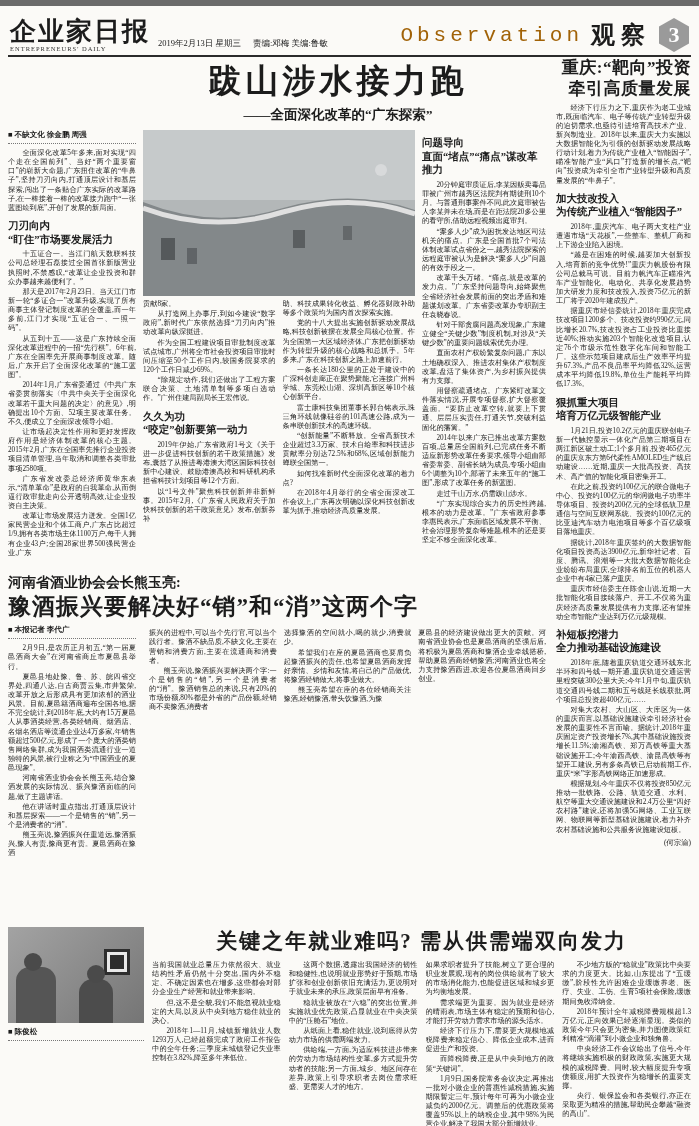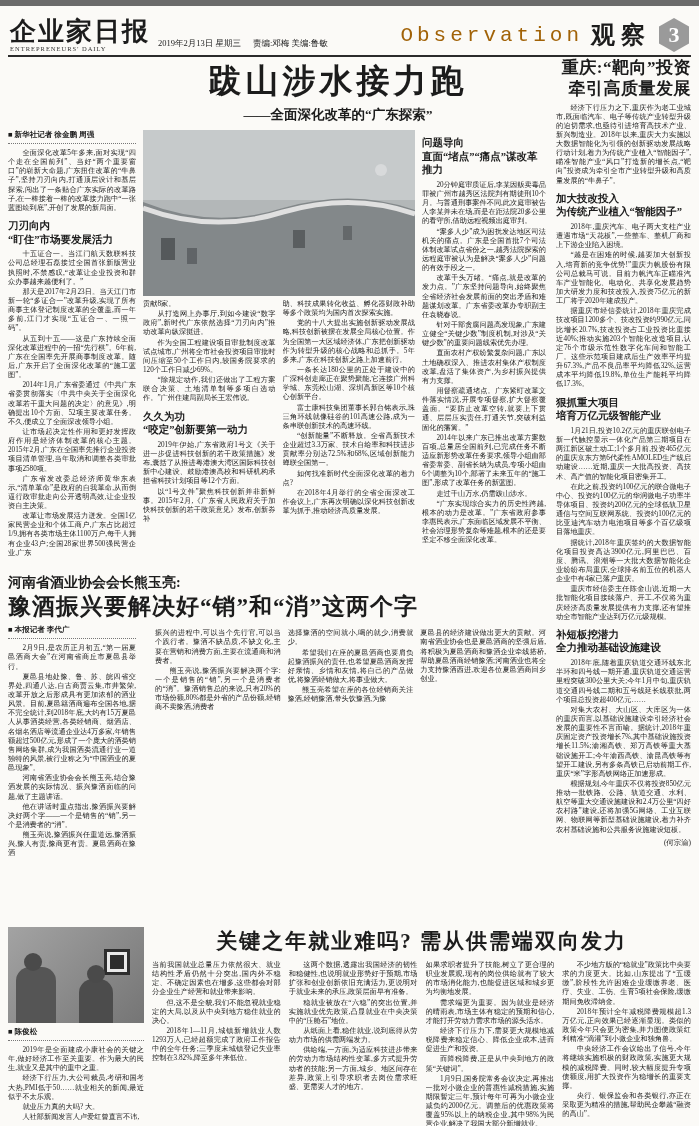--- a/index.html
+++ b/index.html
@@ -44,21 +44,21 @@
   .gd-mid{width:272px;flex:none;display:flex;flex-direction:column;}
   .gd-mid-cols{display:flex;gap:7px;flex:1;overflow:hidden;margin-top:4px;}
   .gd-mid-cols .col{flex:1;}
   .gd-col4{flex:1;}
   .photo{position:relative;background:#a8a8a8;overflow:hidden;}
   .photo-gd{width:272px;height:166px;flex:none;}
   
   .wine{margin-top:6px;}
   .wine .kicker{font-size:14px;font-weight:bold;margin:0 0 2px 0;}
   .wine h2{font-size:23px;margin:0 0 6px 0;letter-spacing:1px;line-height:1.1;}
-  .wine-body{display:flex;gap:13px;height:288px;overflow:hidden;justify-content:space-between;}
+  .wine-body{display:flex;gap:7px;height:288px;overflow:hidden;justify-content:space-between;}
   .wine-col1{width:128px;flex:none;}
   .wine-right{flex:1;display:flex;flex-direction:row;}
   .wine-photos{display:flex;gap:6px;height:120px;flex:none;}
   .photo-wine1{flex:58%;}
   .photo-wine2{flex:42%;}
   .wine-cols{display:flex;gap:7px;flex:1;overflow:hidden;margin-top:4px;}
   .wine-cols .col{flex:1;}
   
   .sidebar{flex:1;overflow:hidden;}
   .sidebar h2{font-size:17px;margin:0 0 4px 4px;line-height:1.25;letter-spacing:0.5px;text-align:right;}
@@ -117,21 +117,21 @@
   <div class="hrule"></div>
 
   <div class="upper">
     <div class="left-main">
 
       <section class="gd">
         <h1>跋山涉水接力跑</h1>
         <div class="deck">——全面深化改革的“广东探索”</div>
         <div class="gd-body">
           <div class="col gd-col1">
-            <div class="byline">■ 新华社记者 徐金鹏 周强</div>
+            <div class="byline">■ 不缺文化 徐金鹏 周强</div>
             <div>
                 <p class="para">全面深化改革5年多来,面对实现“四个走在全国前列”、当好“两个重要窗口”的崭新大命题,广东扭住改革的“牛鼻子”,坚持刀刃向内,打通顶层设计和基层探索,闯出了一条贴合广东实际的改革路子,在一棒接着一棒的改革接力跑中“一张蓝图绘到底”,开创了发展的新局面。</p>
               </div>
             <h3 class="subhead">
               <span>刀刃向内</span>
               <span>“盯住”市场要发展活力</span>
             </h3>
             <div>
                 <p class="para">十五证合一。当江门航天数联科技公司总经理石磊接过全国首张新版营业执照时,不禁感叹,“改革让企业投资和群众办事越来越便利了。”</p>
                 <p class="para">那天是2017年2月23日。当天江门市新一轮“多证合一”改革升级,实现了所有商事主体登记制度改革的全覆盖,而一年多前,江门才实现“五证合一、一照一码”。</p>
@@ -209,21 +209,21 @@
       <section class="wine">
         <div class="kicker">河南省酒业协会会长熊玉亮:</div>
         <h2>豫酒振兴要解决好“销”和“消”这两个字</h2>
         <div class="wine-body">
           <div class="col wine-col1">
             <div class="byline">■ 本报记者  李代广</div>
             <div>
                 <p class="para">2月9日,是农历正月初五,“第一届夏邑酒商大会”在河南省商丘市夏邑县举行。</p>
                 <p class="para">夏邑县地处豫、鲁、苏、皖四省交界处,四通八达,自古商贾云集,市井繁荣,改革开放之后形成具有更加浓郁的酒业风景。目前,夏邑籍酒商遍布全国各地,据不完全统计,到2018年底,大约有15万夏邑人从事酒类经营,各类经销商、烟酒店、名烟名酒店等流通企业达4万多家,年销售额超过500亿元,形成了一个庞大的酒类销售网络集群,成为我国酒类流通行业一道独特的风景,被行业称之为“中国酒业的夏邑现象”。</p>
                 <p class="para">河南省酒业协会会长熊玉亮,结合豫酒发展的实际情况、振兴豫酒面临的问题,做了主题讲话。</p>
-                <p class="para">他在讲话时重点指出,豫酒振兴要解决好两个字——一个是销售的“销”,另一个是消费者的“消”。</p>
+                <p class="para">他在讲话时重点指出,打通顶层设计和基层探索——一个是销售的“销”,另一个是消费者的“消”。</p>
                 <p class="para">熊玉亮说,豫酒振兴任重道远,豫酒振兴,豫人有责,豫商更有责。夏邑酒商在豫酒</p>
               </div>
           </div>
           <div class="wine-right">
             <div class="wine-photos">
               <div class="photo photo-wine1" style="background:linear-gradient(#dcdcdc,#bfbfbf);">
                 <div class="ph-banner faint">夏邑县酒商大会</div>
                 <div class="ph-date">2019.02</div>
                 <span class="silhouette" style="left:26%;"></span>
                 <span class="silhouette" style="left:60%;"></span>
@@ -290,21 +290,21 @@
           <p class="para">“越是在困难的时候,越要加大创新投入,培育新的竞争优势!”重庆力帆股份有限公司总裁马可说。目前力帆汽车正瞄准汽车产业智能化、电动化、共享化发展趋势加大研发力度和技改投入,投资75亿元的新工厂将于2020年建成投产。</p>
           <p class="para">据重庆市经信委统计,2018年重庆完成技改项目1200多个、技改投资约990亿元,同比增长20.7%,技改投资占工业投资比重接近40%;推动实施203个智能化改造项目,认定76个市级示范性数字化车间和智能工厂。这些示范项目建成后生产效率平均提升67.3%,产品不良品率平均降低32%,运营成本平均降低19.8%,单位生产能耗平均降低17.3%。</p>
         </div>
       <h3 class="subhead">
         <span>狠抓重大项目</span>
         <span>培育万亿元级智能产业</span>
       </h3>
       <div>
           <p class="para">1月21日,投资10.2亿元的重庆联创电子新一代触控显示一体化产品第三期项目在两江新区破土动工;1个多月前,投资465亿元的重庆京东方第6代柔性AMOLED生产线启动建设……近期,重庆一大批高投资、高技术、高产值的智能化项目密集开工。</p>
           <p class="para">在此之前,投资约100亿元的联合微电子中心、投资约100亿元的华润微电子功率半导体项目、投资约200亿元的全球低轨卫星通信与空间互联网系统、投资约100亿元的比亚迪汽车动力电池项目等多个百亿级项目落地重庆。</p>
-          <p class="para">据统计,2018年重庆签约的大数据智能化项目投资高达3900亿元,阿里巴巴、百度、腾讯、浪潮等一大批大数据智能化企业纷纷布局重庆,全球排名前五位的机器人企业中有4家已落户重庆。</p>
+          <p class="para">据统计,2018年重庆签约的大数据智能化项目投资高达3900亿元,新华社记者、百度、腾讯、浪潮等一大批大数据智能化企业纷纷布局重庆,全球排名前五位的机器人企业中有4家已落户重庆。</p>
           <p class="para">重庆市经信委主任陈金山说,近期一大批智能化项目接续落户、开工,不仅将为重庆经济高质量发展提供有力支撑,还有望推动全市智能产业达到万亿元级规模。</p>
         </div>
       <h3 class="subhead">
         <span>补短板挖潜力</span>
         <span>全力推动基础设施建设</span>
       </h3>
       <div>
           <p class="para">2018年底,随着重庆轨道交通环线东北半环和四号线一期开通,重庆轨道交通运营里程突破300公里大关;今年1月中旬,重庆轨道交通四号线二期和五号线延长线获批,两个项目总投资超400亿元……</p>
           <p class="para">对集大农村、大山区、大库区为一体的重庆而言,以基础设施建设牵引经济社会发展的重要性不言而喻。据统计,2018年重庆固定资产投资增长7%,其中基础设施投资增长11.5%;渝湘高铁、郑万高铁等重大基础设施开工;今年渝西高铁、渝昆高铁等有望开工建设,另有多条高铁已启动前期工作,重庆“米”字形高铁网络正加速形成。</p>
           <p class="para">根据规划,今年重庆不仅将投资850亿元推动一批铁路、公路、轨道交通、水利、航空等重大交通设施建设和2.4万公里“四好农村路”建设,还将加强5G网络、工业互联网、物联网等新型基础设施建设,着力补齐农村基础设施和公共服务设施建设短板。</p>
@@ -314,26 +314,20 @@
   </div>
 
   <section class="jobs">
     <div class="col jobs-left">
       <div class="photo photo-jobs" style="background:linear-gradient(135deg,#a3a3a3,#757575);">
         <div class="qr"></div>
         <span class="silhouette" style="left:6%;bottom:0;width:40px;height:56px;background:#555;"></span>
         <span class="silhouette" style="left:52%;bottom:0;width:34px;height:44px;background:#4c4c4c;"></span>
       </div>
       <div class="byline">■ 陈俊松</div>
-      <div>
-          <p class="para">2019年是全面建成小康社会的关键之年,做好经济工作至关重要。作为最大的民生,就业又是其中的重中之重。</p>
-          <p class="para">经济下行压力,大公司裁员,考研和国考大热,PMI低于50……就业相关的新闻,最近似乎不太乐观。</p>
-          <p class="para">就业压力真的大吗? 大。</p>
-          <p class="para">人社部新闻发言人卢爱红曾直言不讳,</p>
-        </div>
     </div>
     <div class="jobs-right">
       <h2>关键之年就业难吗? 需从供需端双向发力</h2>
       <div class="jobs-cols">
         <div class="col">
           <div>
               <p class="para noindent">当前我国就业总量压力依然很大、就业结构性矛盾仍然十分突出,国内外不稳定、不确定因素也在增多,这些都会对部分企业生产经营和就业带来影响。</p>
               <p class="para">但,这不是全貌,我们不能忽视就业稳定的大局,以及从中央到地方稳住就业的决心。</p>
               <p class="para">2018年1—11月,城镇新增就业人数1293万人,已经超额完成了政府工作报告中的全年任务;三季度末城镇登记失业率控制在3.82%,降至多年来低位。</p>
             </div>

